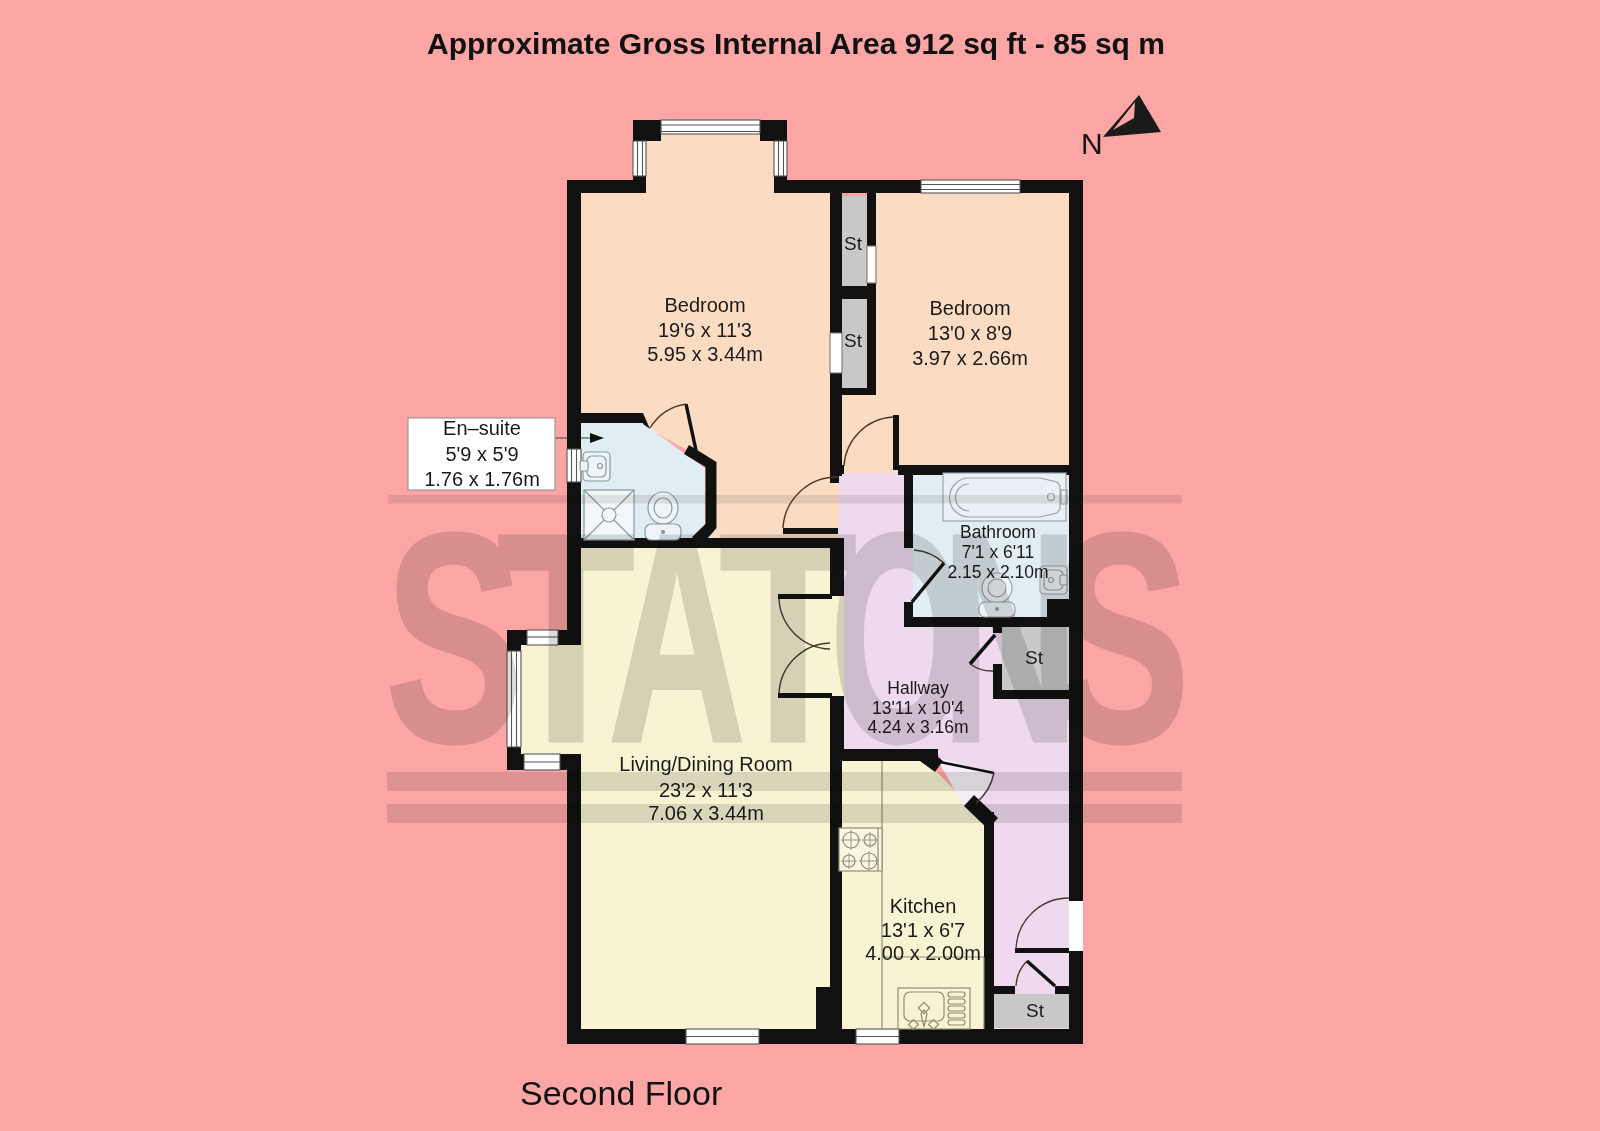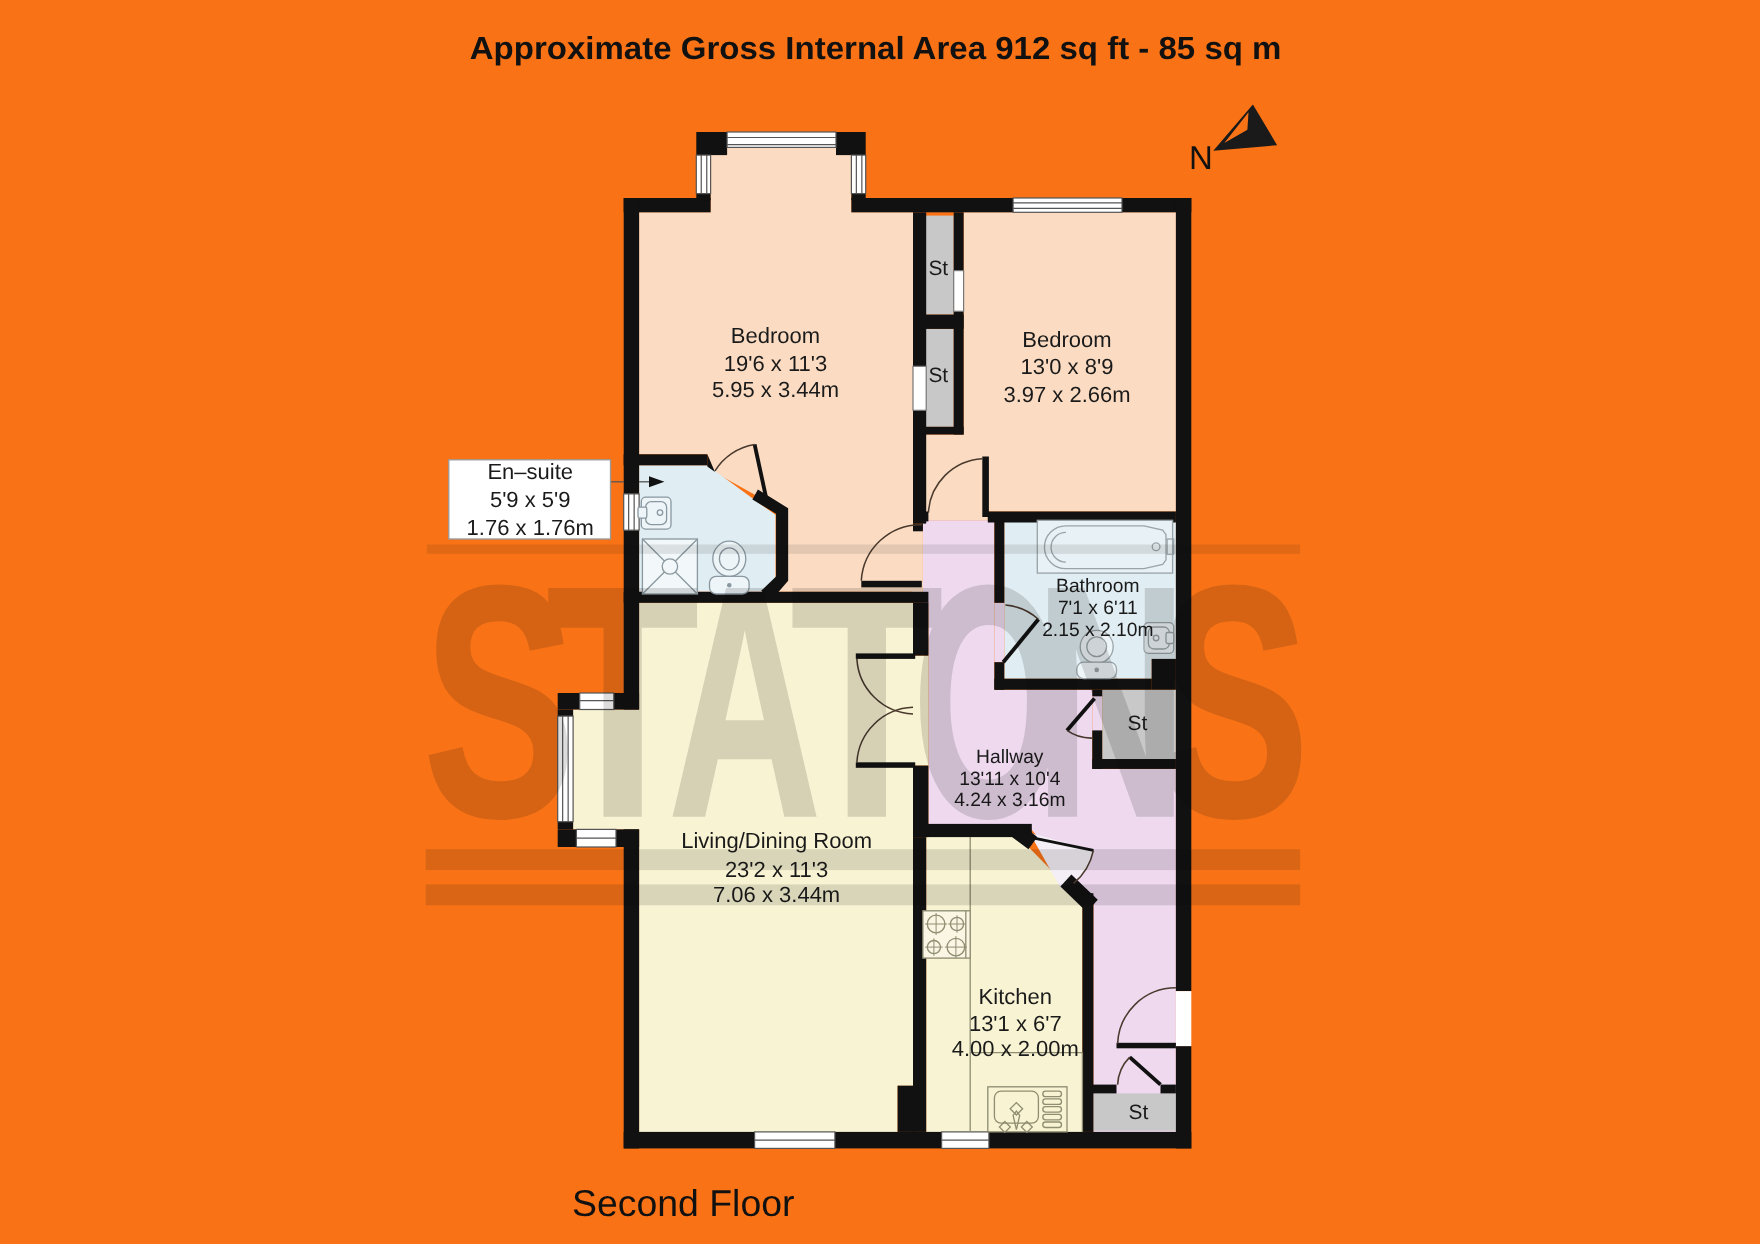--- a/index.html
+++ b/index.html
@@ -1,16 +1,16 @@
 <!DOCTYPE html>
 <html><head>
 <meta charset="utf-8">
 <style>
   html,body{margin:0;padding:0;background:#ffffff;}
-  .page{position:relative;width:1600px;height:1131px;background:#f97316;overflow:hidden;
+  .page{position:relative;width:1600px;height:1131px;background:#fca5a5;overflow:hidden;
         font-family:"Liberation Sans", sans-serif;}
   svg text{font-family:"Liberation Sans", sans-serif;}
 </style>
 </head>
 <body>
 <div class="page">
 <svg width="1600" height="1131" viewBox="0 0 1600 1131">
 
 <text x="427" y="54" font-size="29" font-weight="bold" fill="#111" textLength="738" lengthAdjust="spacingAndGlyphs">Approximate Gross Internal Area 912 sq ft - 85 sq m</text>
 

